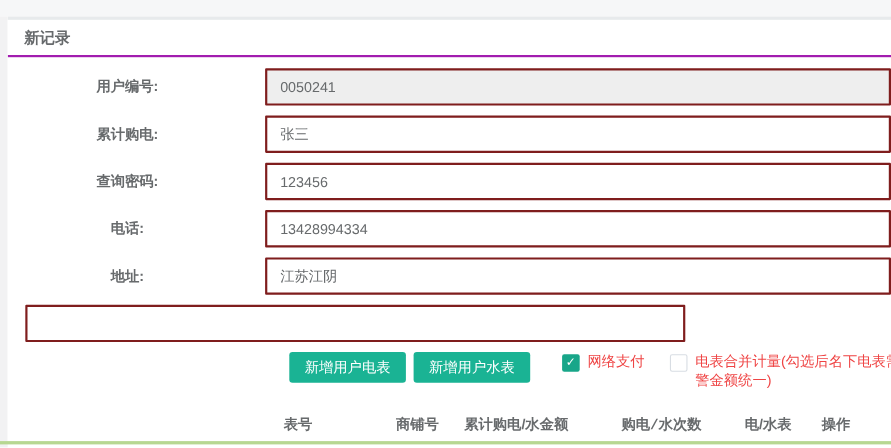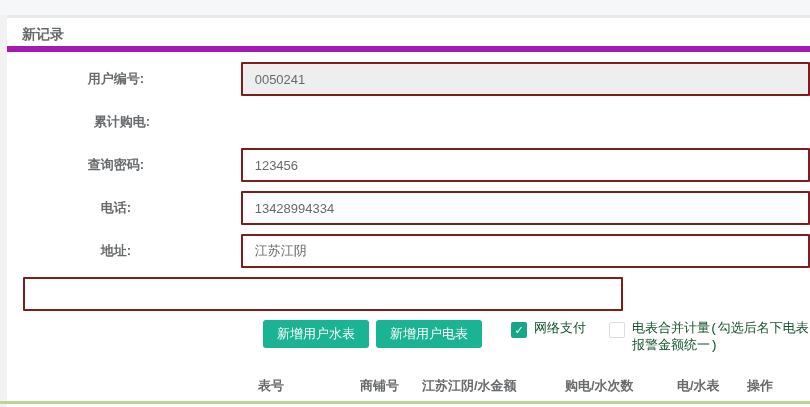--- a/index.html
+++ b/index.html
@@ -10,21 +10,21 @@
   }
   .top-strip { position:absolute; top:0; left:0; width:810px; height:15px; background:#f6f7f8; }
   .left-gutter { position:absolute; top:15px; left:0; width:7px; height:392px; background:#f2f2f3; }
   .panel {
     position:absolute; left:7px; top:15px; width:803px; height:386px;
     background:#fff; border-top:3px solid #e7eaec; overflow:hidden;
   }
   .panel-title {
     height:34px; line-height:33px; padding:0 15px;
     font-size:14px; font-weight:bold; color:#676a6c;
-    border-bottom:6px solid #a21caf;
+    border-bottom:2px solid #a21caf;
   }
   .form-area { padding-top:10px; }
   .form-row { display:flex; align-items:center; height:34px; margin-bottom:9px; }
   .form-label {
     width:230px; text-align:center; font-size:13px; font-weight:bold; color:#676a6c;
     white-space:nowrap;
   }
   .form-input {
     margin-left:16px; width:600px; height:34px;
     border:2px solid #7f1d1d; border-radius:1px; background:#fff;
@@ -40,27 +40,27 @@
   }
   .checkbox-group { display:flex; align-items:flex-start; }
   .cb-group-1 { margin-left:22px; }
   .cb-group-2 { margin-left:23px; }
   .cbox {
     width:16px; height:16px; border-radius:2px; flex:0 0 auto; margin-top:2px;
     text-align:center; font-size:11px; line-height:16px;
   }
   .cbox.checked { background:#18a689; color:#fff; }
   .cbox.unchecked { background:#fff; border:1px solid #d8dde3; }
-  .cb-label { margin-left:7px; font-size:13px; line-height:17px; color:#14532d;font-family:Liberation Mono, monospace; }
+  .cb-label { margin-left:7px; font-size:13px; line-height:17px; color:#ef4444; }
   .cb-label-1 { width:52px; }
   .cb-label-2 { width:214px; }
   .table-header-wrap { margin-left:248px; margin-top:13px; border-bottom:1px solid #15803d; }
   .table-header { display:flex; padding:0 0 9px 3px; font-size:13px; font-weight:bold; color:#676a6c; }
   .th-0 { width:102px; } .th-1 { width:62px; } .th-2 { width:143px; }
-  .th-3 { width:112px; } .th-4 { width:70px; } .th-5 { width:63px; }
+  .th-3 { width:112px;font-family:Liberation Mono, monospace; } .th-4 { width:70px; } .th-5 { width:63px; }
   .bottom-green-line { position:absolute; left:0; top:401px; width:810px; height:3px; background:#b7d792; }
 </style>
 </head>
 <body>
 
 <div class="page">
   <div class="top-strip"></div>
   <div class="left-gutter"></div>
 
   <div class="panel">
@@ -68,20 +68,21 @@
 
     <div class="form-area">
 
       <div class="form-row">
         <div class="form-label">用户编号:</div>
         <input class="form-input" disabled="" value="0050241" style="">
       </div>
 
       <div class="form-row">
         <div class="form-label">累计购电:</div>
+        <input class="form-input" value="张三" style="">
       </div>
 
       <div class="form-row">
         <div class="form-label">查询密码:</div>
         <input class="form-input" value="123456" style="">
       </div>
 
       <div class="form-row">
         <div class="form-label">电话:</div>
         <input class="form-input" value="13428994334" style="">
@@ -90,41 +91,41 @@
       <div class="form-row">
         <div class="form-label">地址:</div>
         <input class="form-input" value="江苏江阴" style="">
       </div>
 
       <div class="form-row">
         <input class="form-input" value="" style="">
       </div>
 
       <div class="action-row">
+        <button class="btn">新增用户电表</button>
         <button class="btn">新增用户水表</button>
-        <button class="btn">新增用户电表</button>
 
         <div class="checkbox-group cb-group-1">
           <span class="cbox checked">
             <span>✓</span>
           </span>
           <span class="cb-label cb-label-1">网络支付</span>
         </div>
 
         <div class="checkbox-group cb-group-2">
           <span class="cbox unchecked"></span>
           <span class="cb-label cb-label-2">电表合并计量(勾选后名下电表需将报警金额统一)</span>
         </div>
       </div>
 
       <div class="table-header-wrap">
         <div class="table-header">
           <div class="th-0">表号</div>
           <div class="th-1">商铺号</div>
-          <div class="th-2">江苏江阴/水金额</div>
+          <div class="th-2">累计购电/水金额</div>
           <div class="th-3">购电/水次数</div>
           <div class="th-4">电/水表</div>
           <div class="th-5">操作</div>
         </div>
       </div>
 
     </div>
   </div>
 
   <div class="bottom-green-line"></div>

